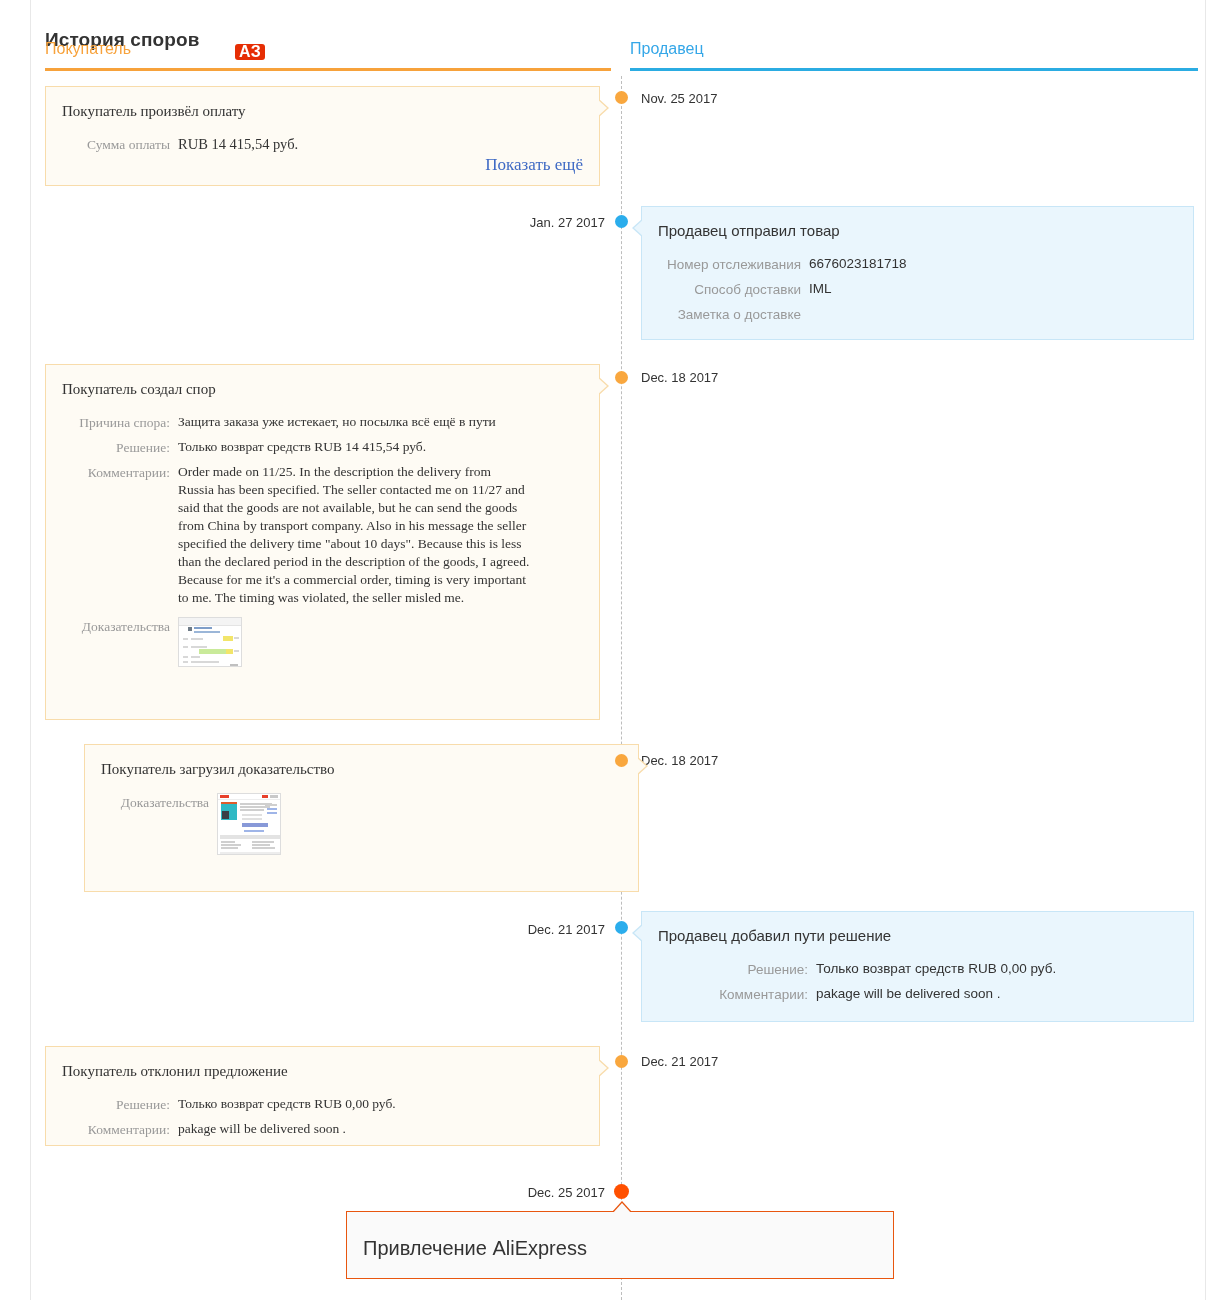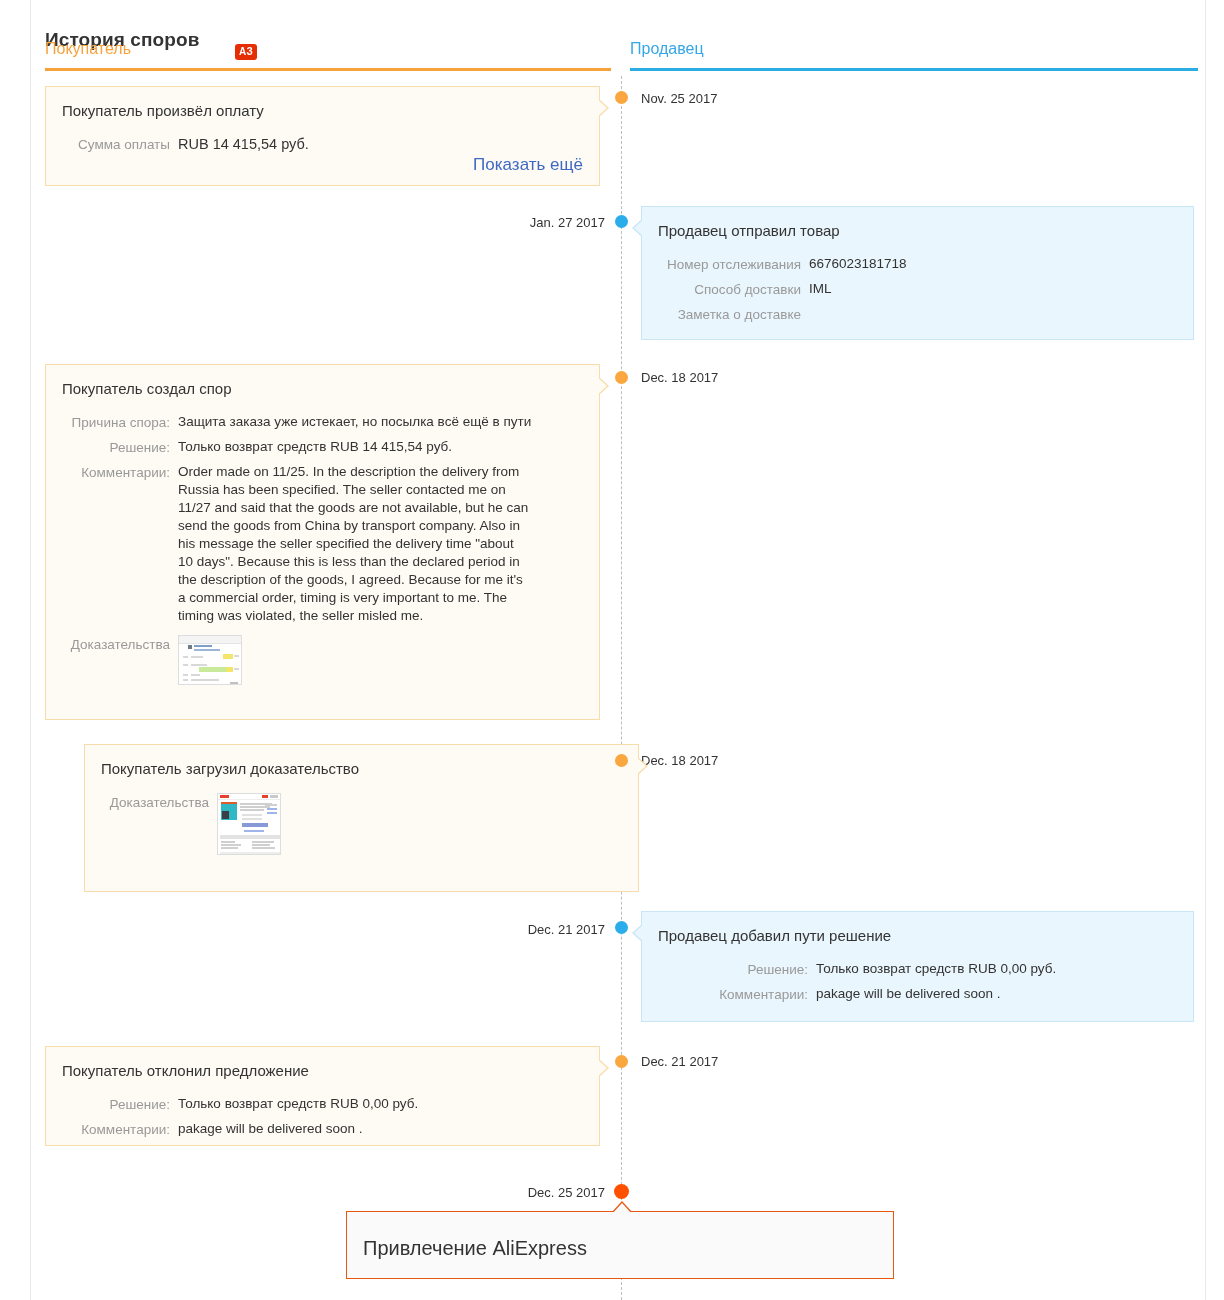--- a/index.html
+++ b/index.html
@@ -43,21 +43,21 @@
     font-size: 16px;
     white-space: nowrap;
   }
   .tab-buyer { left: 0; color: #f7a23b; }
   .tab-seller { left: 585px; color: #35a7e8; }
   .badge-a3 {
     position: absolute;
     left: 190px; top: 4px;
     background: #e62e04;
     color: #ffffff;
-    font-size: 10px;
+    font-size: 16px;
     font-weight: bold;
     line-height: 13px;
     padding: 1px 4px 2px 4px;
     border-radius: 3px;
     letter-spacing: .3px;
   }
   .tab-underline { position: absolute; height: 3px; top: 28px; }
   .ul-buyer  { left: 0;     width: 566px; background: #f7a23b; }
   .ul-seller { left: 585px; width: 568px; background: #2bace2; }
 
@@ -92,20 +92,21 @@
   .card {
     position: absolute;
     border: 1px solid;
     padding: 14px 18px 12px 16px;
   }
   .card.buyer {
     left: 45px;
     width: 555px;
     background: #fefbf4;
     border-color: #f8dcab;
+    font-family: Liberation Serif, serif;
   }
   .card.seller {
     left: 641px;
     width: 553px;
     background: #eaf6fd;
     border-color: #c8e6f7;
   }
   .card.aliexpress {
     left: 346px;
     width: 548px;

